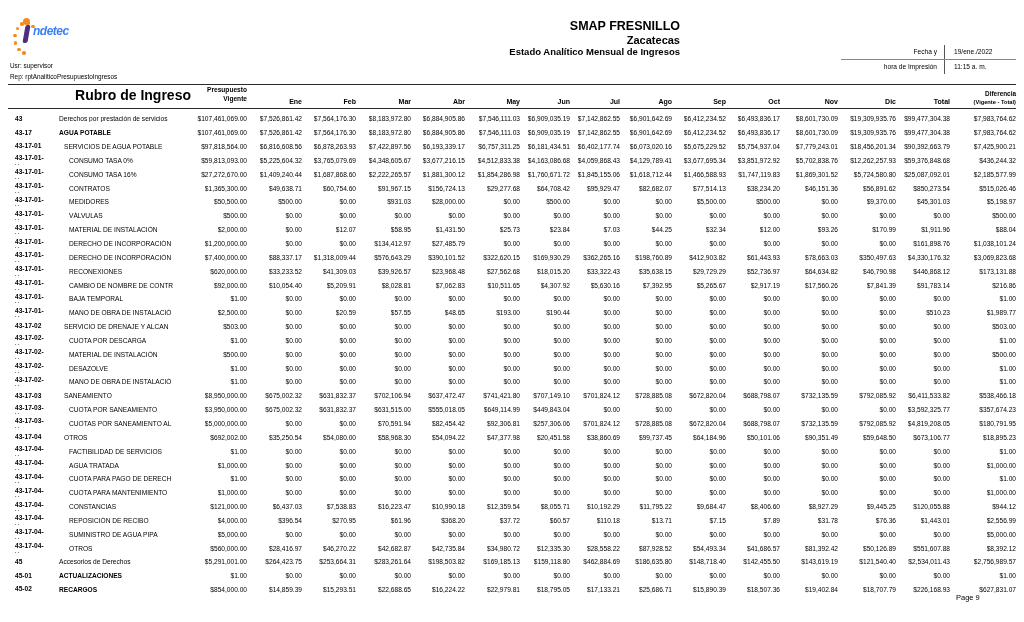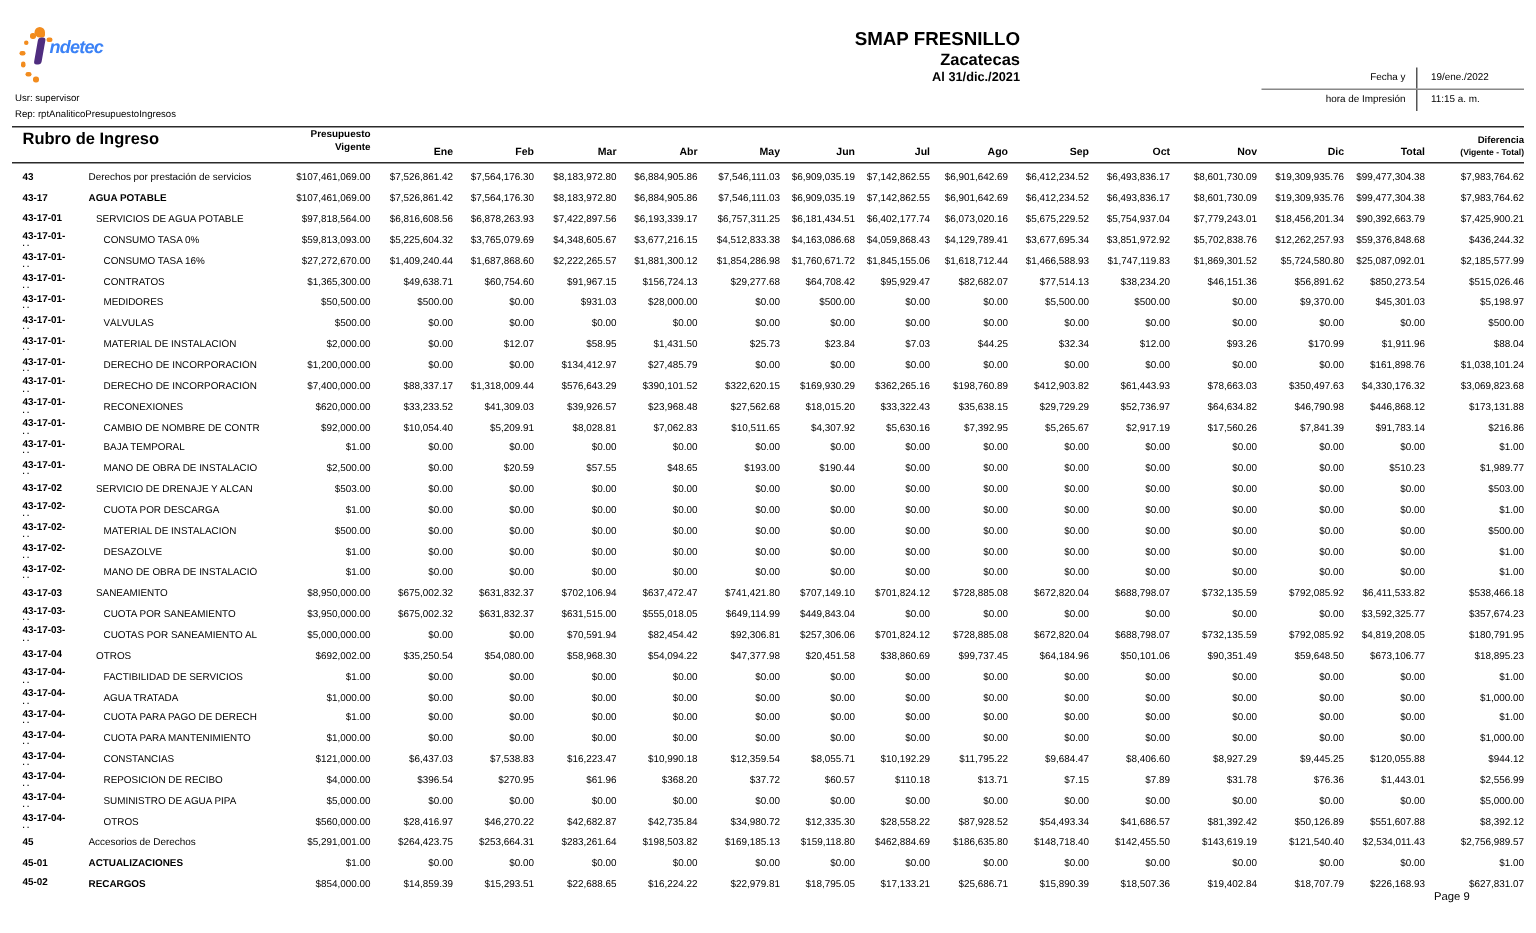--- a/index.html
+++ b/index.html
@@ -24,21 +24,21 @@
   .print-info{position:absolute;top:45px;right:8px;}
   .pi-row{display:flex;align-items:stretch;height:14px;}
   .pi-row.first{border-bottom:0.8px solid #888;}
   .pi-lbl{width:96px;text-align:right;padding-right:7px;font-size:6.6px;line-height:14px;}
   .pi-val{border-left:1px solid #555;padding-left:9px;width:62px;font-size:6.6px;line-height:14px;}
   .rule{position:absolute;left:8px;right:8px;border-top:1.7px solid #2b2b2b;height:0;}
   .rule-top{top:84px;}
   .rule-mid{top:108px;}
   
   .thead-row{position:absolute;left:15px;top:85px;width:1001px;display:grid;grid-template-columns:var(--cols);align-items:end;height:22px;}
-  .h-rubro{grid-column:1/3;text-align:left;font-weight:bold;font-size:11px;align-self:start;padding-top:2px;}
+  .h-rubro{grid-column:1/3;text-align:right;font-weight:bold;font-size:14px;align-self:start;padding-top:2px;}
   .h-pres{text-align:right;font-weight:bold;font-size:6.6px;line-height:1.3;align-self:start;padding-top:1px;}
   .h-month,.h-total{text-align:right;font-weight:bold;font-size:7px;padding-bottom:2px;}
   .h-dif{text-align:right;font-weight:bold;font-size:6.4px;line-height:1.25;padding-bottom:1px;}
   .h-dif .sub{font-size:5.7px;font-weight:bold;}
   
   .tbody{position:absolute;left:15px;top:112px;width:1001px;}
   .trow{display:grid;grid-template-columns:var(--cols);height:13.857px;align-items:center;}
   .c-code{font-size:6.6px;font-weight:bold;line-height:6.5px;}
   .c-code .dots{font-size:5.2px;line-height:3.5px;letter-spacing:1.5px;}
   .c-label{font-size:6.6px;white-space:nowrap;overflow:hidden;}
@@ -65,21 +65,21 @@
     </div>
   <div class="logo-bar"></div>
   <div class="logo-text">ndetec</div>
 </div>
 <div class="usr-line">Usr: supervisor</div>
 <div class="rep-line">Rep: rptAnaliticoPresupuestoIngresos</div>
 
 <div class="title-block">
   <div class="title1">SMAP FRESNILLO</div>
   <div class="title2">Zacatecas</div>
-  <div class="title4">Al 31/dic./2021</div>
+  <div class="title3">Estado Analítico Mensual de Ingresos</div>
 </div>
 
 <div class="print-info">
   <div class="pi-row first">
     <span class="pi-lbl">Fecha y</span>
     <span class="pi-val">19/ene./2022</span>
   </div>
   <div class="pi-row">
     <span class="pi-lbl">hora de Impresión</span>
     <span class="pi-val">11:15 a. m.</span>

